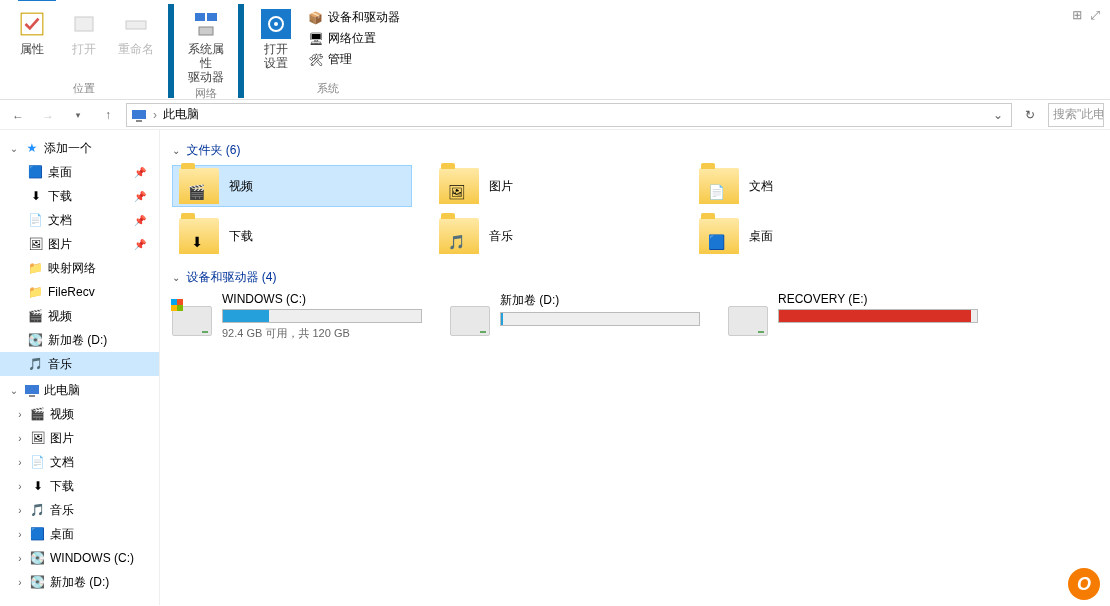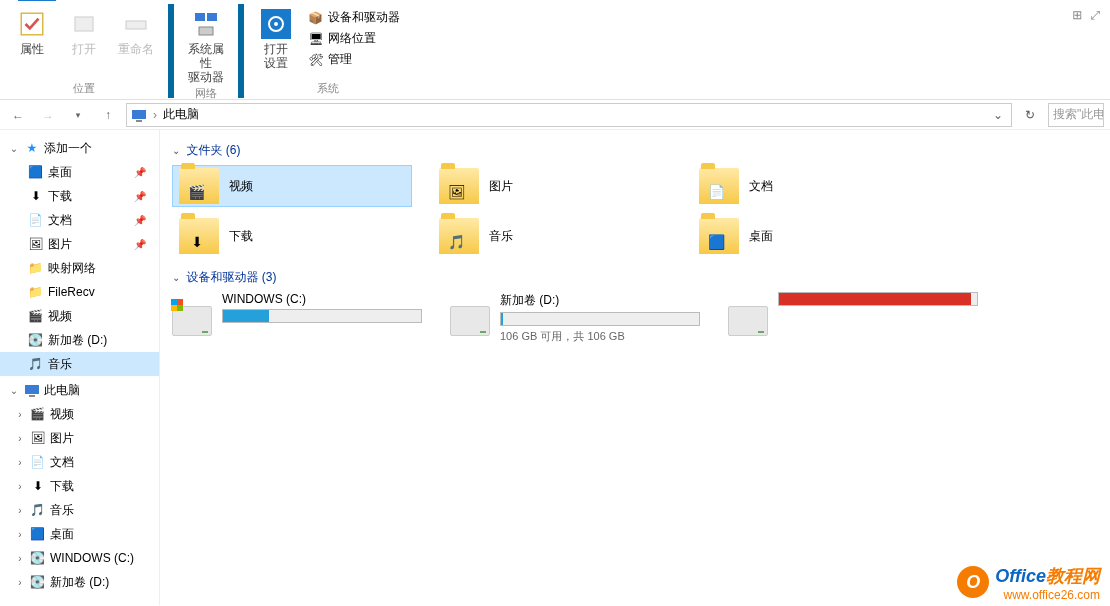--- a/index.html
+++ b/index.html
@@ -343,54 +343,51 @@
           <div class="folder-icon">
       <div class="folder-back open"></div>
       <div class="folder-overlay">🟦</div>
     </div>
     <div class="folder-lbl">桌面</div>
         </div>
       </div>
 
     <div class="section-hdr">
       <span class="caret">⌄</span>
-      <span>设备和驱动器 (3)</span>
+      <span>设备和驱动器 (4)</span>
     </div>
     <div class="drives-row" id="drives-row">
         <div class="drive-item">
           <div class="drive-icon win"></div>
     <div class="drive-info">
       <div class="drive-name">WINDOWS (C:)</div>
       <div class="drive-bar">
               <div class="drive-fill " style="width:23%"></div>
             </div>
+      <div class="drive-free">92.4 GB 可用，共 120 GB</div>
     </div>
         </div>
         <div class="drive-item">
           <div class="drive-icon "></div>
     <div class="drive-info">
       <div class="drive-name">新加卷 (D:)</div>
       <div class="drive-bar">
               <div class="drive-fill " style="width:1%"></div>
             </div>
-      <div class="drive-free">106 GB 可用，共 106 GB</div>
     </div>
         </div>
         <div class="drive-item">
           <div class="drive-icon "></div>
     <div class="drive-info">
+      <div class="drive-name">RECOVERY (E:)</div>
       <div class="drive-bar">
               <div class="drive-fill red" style="width:97%"></div>
             </div>
     </div>
         </div>
       </div>
   </div>
 
 </div>
 
 <div class="watermark">
   <div class="wm-badge">O</div>
-  <div class="wm-wrap">
-    <span class="wm-text1">Office</span><span class="wm-text2">教程网</span>
-    <div class="wm-url">www.office26.com</div>
-  </div>
 </div>
 
 </body></html>

